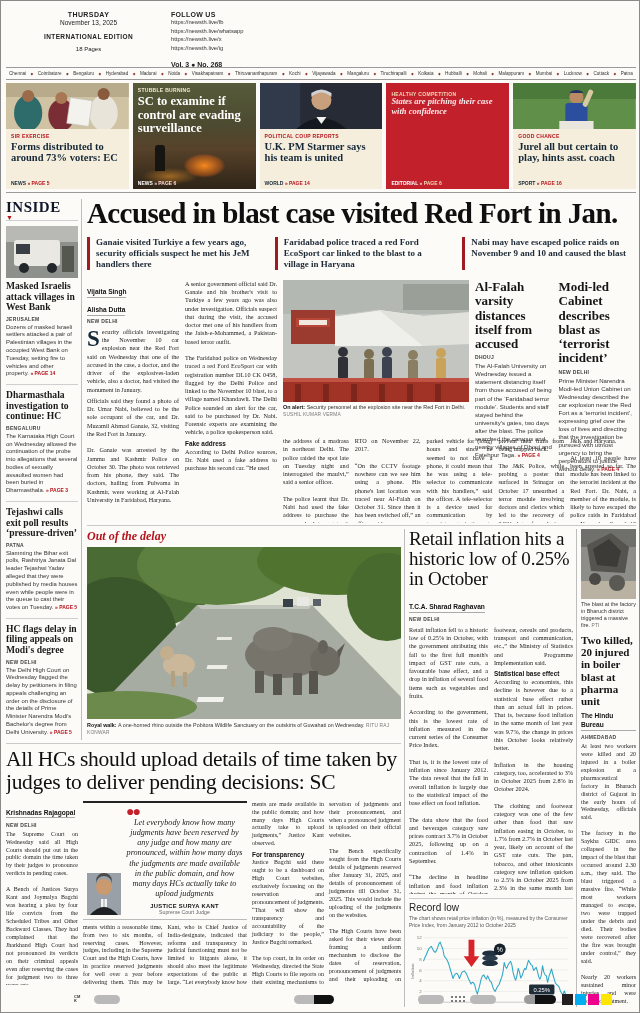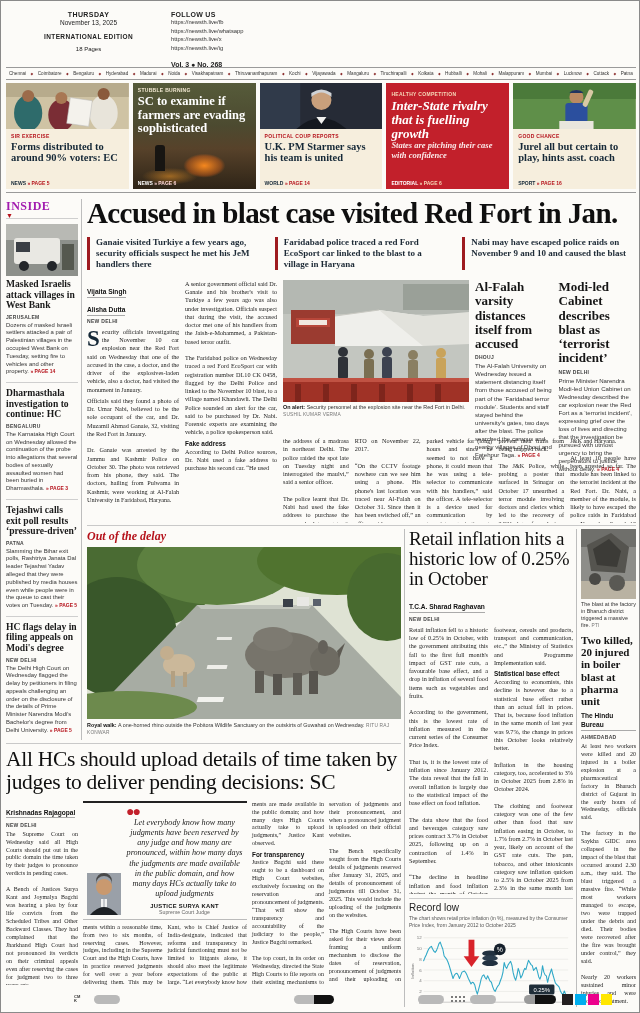--- a/index.html
+++ b/index.html
@@ -49,21 +49,21 @@
   .card.redcard{background:#c2202b;color:#fff;}
   .card.redcard .kick{color:#f6d9b8;}
   .card.redcard .thl{color:#fff;font-style:italic;font-size:13px;}
   .card.redcard .sub{font-style:italic;font-size:8.5px;line-height:1.15;color:#fbe9e9;margin-top:0;font-weight:bold;}
   .card.redcard .cfoot{color:#fff;}
   .card.redcard .cfoot .pg{color:#f6d9b8;}
   
   .hr{background:#9a9a9a;height:1px;}
   .vr{background:#bdbdbd;width:1px;}
   
-  .inside-title{font-weight:bold;font-size:12px;color:#a21caf;letter-spacing:.5px;}
+  .inside-title{font-weight:bold;font-size:15px;color:#0f172a;letter-spacing:.5px;}
   .inside-caret{color:#b5121b;font-size:7px;line-height:4px;}
   .in-item{padding:5px 0 6px 0;border-top:1px solid #cfcfcf;}
   .in-item:first-of-type{border-top:none;}
   .in-hl{font-weight:bold;font-size:9.6px;line-height:1.1;color:#1a1a1a;}
   .loc{font-family:"Liberation Sans",sans-serif;font-weight:bold;font-size:5px;color:#444;letter-spacing:.3px;margin-top:3px;}
   .in-tx{font-family:"Liberation Sans",sans-serif;font-size:5.9px;line-height:1.32;color:#333;margin-top:2px;text-align:left;}
   .pgref{font-family:"Liberation Sans",sans-serif;font-weight:bold;font-size:5px;color:#b5121b;white-space:nowrap;}
   
   .lead-hl{font-weight:bold;font-size:29px;letter-spacing:-.6px;line-height:1;color:#0f0f0f;}
   .stand{display:flex;gap:14px;margin-top:9px;}
@@ -171,31 +171,31 @@
           <circle cx="22" cy="13" r="6" fill="#9c6b4a"></circle>
           <ellipse cx="55" cy="32" rx="13" ry="16" fill="#7a2d35"></ellipse>
           <circle cx="55" cy="15" r="6" fill="#a87753"></circle>
           <ellipse cx="97" cy="30" rx="14" ry="18" fill="#e8e4da"></ellipse>
           <circle cx="97" cy="11" r="6" fill="#8a5a3c"></circle>
           <rect x="62" y="16" width="22" height="26" fill="#f4f2ec" transform="rotate(8 73 29)" stroke="#bbb" stroke-width=".5"></rect>
         </svg>
       </div>
       <div class="pad">
         <div class="kick">SIR EXERCISE</div>
-        <div class="thl">Forms distributed to around 90% voters: EC</div>
+        <div class="thl">Forms distributed to around 73% voters: EC</div>
         <div class="cfoot"><span>NEWS</span> <span class="pg">» <span>PAGE 5</span></span></div>
       </div>
     </div>
 
     <div class="card dark">
       <div class="fire"></div>
       <div class="figure"></div>
       <div class="pad">
         <div class="kick">STUBBLE BURNING</div>
-        <div class="thl">SC to examine if farmers are evading sophisticated</div>
+        <div class="thl">SC to examine if control are evading surveillance</div>
         <div class="cfoot"><span>NEWS</span> <span class="pg">» <span>PAGE 6</span></span></div>
       </div>
     </div>
 
     <div class="card">
       <div class="img">
         <svg width="100%" height="100%" viewBox="0 0 122 46" preserveAspectRatio="none">
           <rect width="122" height="46" fill="#262b36"></rect>
           <rect x="0" y="0" width="40" height="46" fill="#303a4a"></rect>
           <circle cx="61" cy="17" r="10" fill="#c9a07c"></circle>
@@ -207,21 +207,20 @@
       <div class="pad">
         <div class="kick">POLITICAL COUP REPORTS</div>
         <div class="thl">U.K. PM Starmer says his team is united</div>
         <div class="cfoot"><span>WORLD</span> <span class="pg">» <span>PAGE 14</span></span></div>
       </div>
     </div>
 
     <div class="card redcard">
       <div class="pad" style="padding-top:8px;">
         <div class="kick">HEALTHY COMPETITION</div>
-        <div class="thl">Inter-State rivalry that is fuelling growth</div>
         <div class="sub">States are pitching their case with confidence</div>
         <div class="cfoot"><span>EDITORIAL</span> <span class="pg">» <span>PAGE 6</span></span></div>
       </div>
     </div>
 
     <div class="card">
       <div class="img">
         <svg width="100%" height="100%" viewBox="0 0 122 46" preserveAspectRatio="none">
           <rect width="122" height="46" fill="#5f8f49"></rect>
           <rect x="0" y="0" width="122" height="16" fill="#4b7a3a"></rect>

